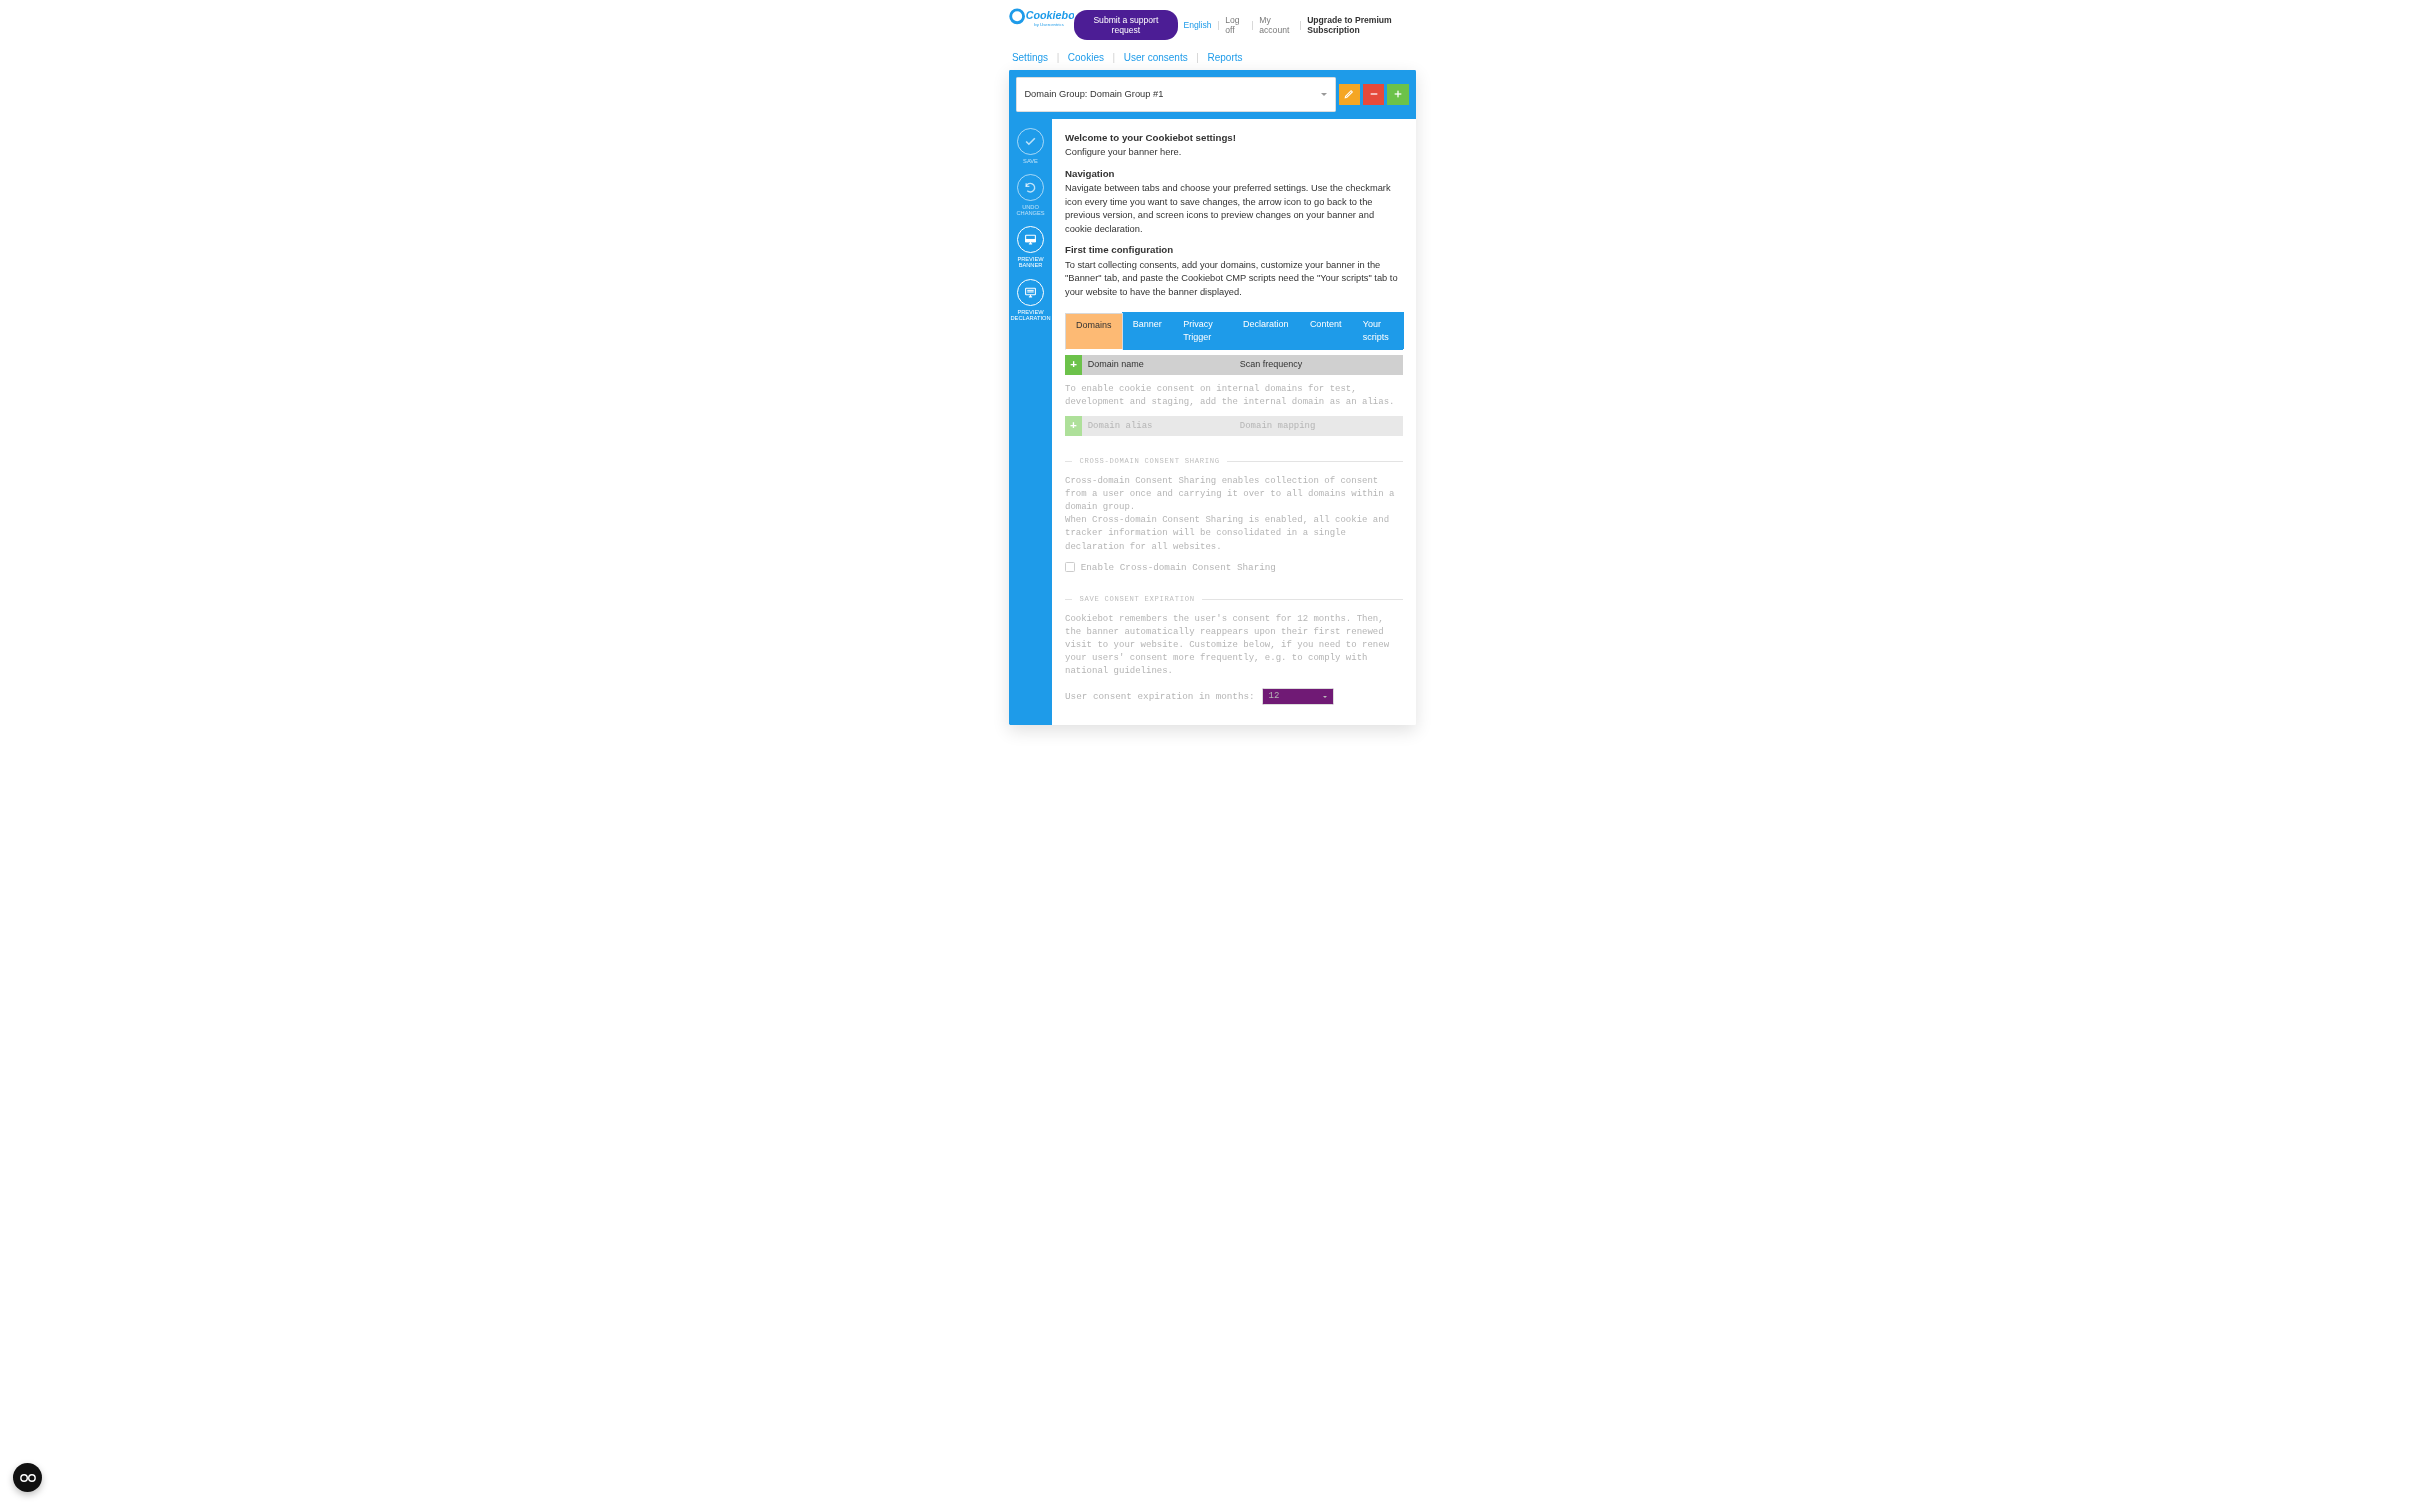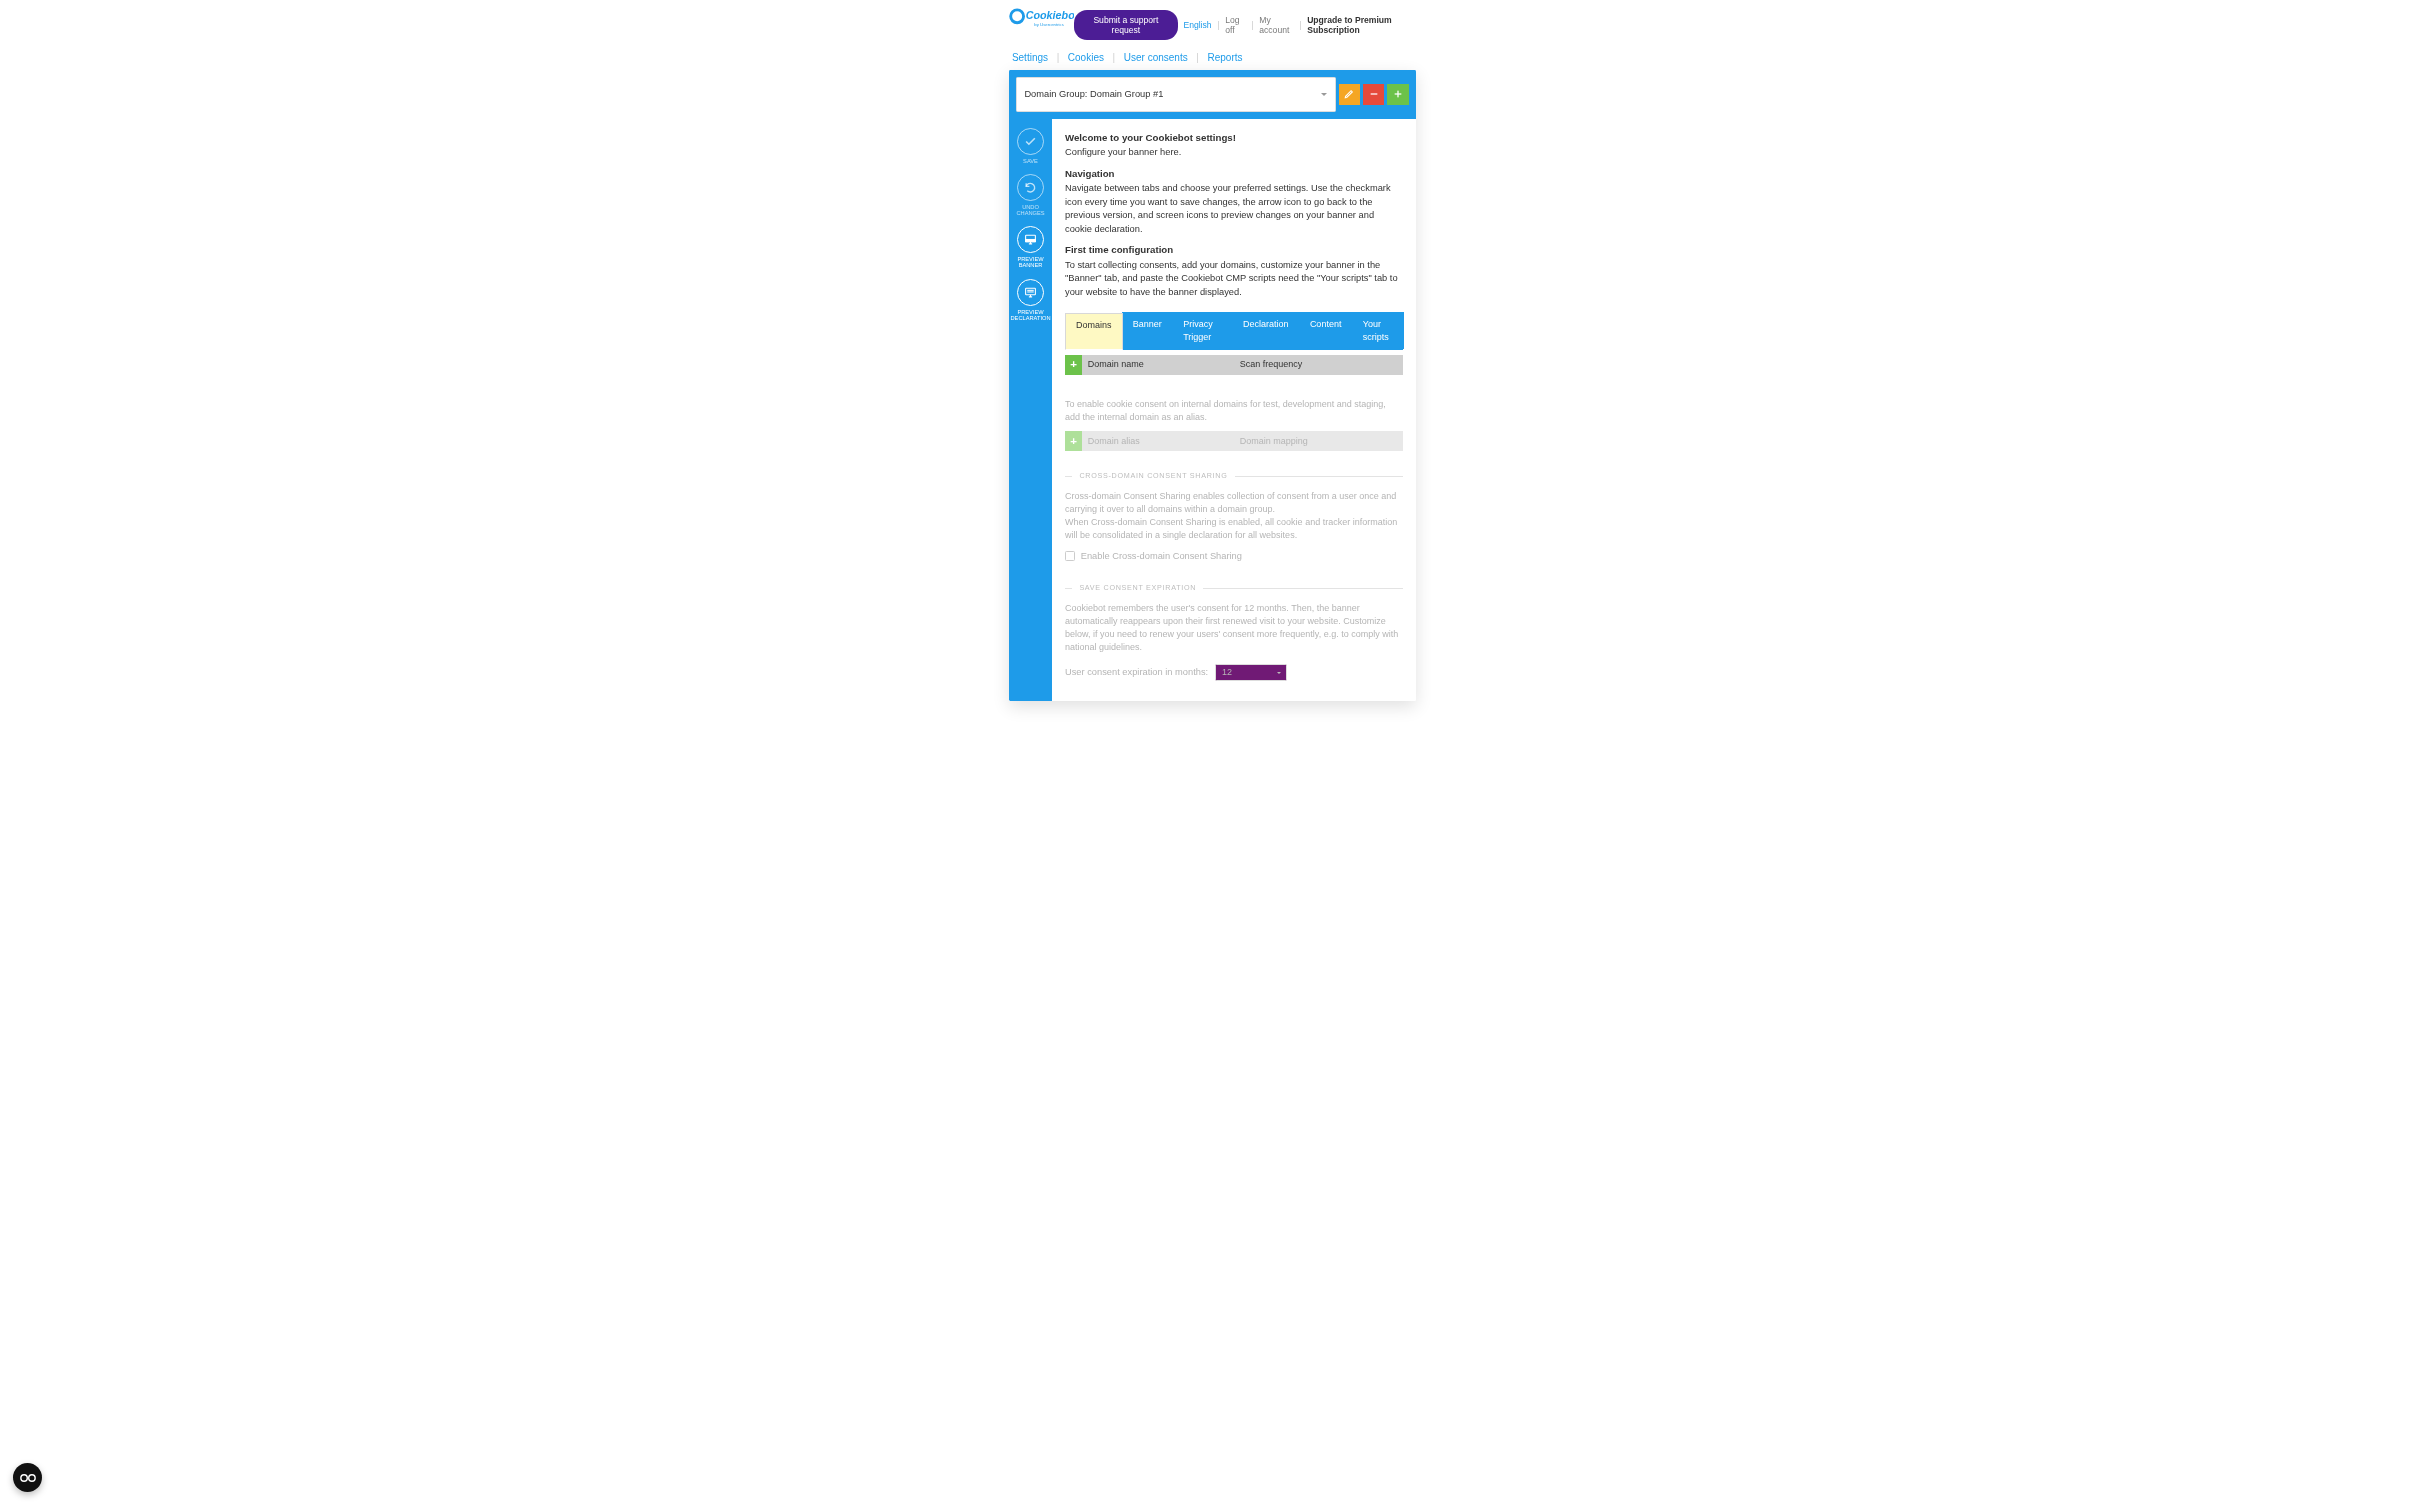--- a/index.html
+++ b/index.html
@@ -147,21 +147,21 @@
     padding: 5px 10px;
     font-size: 9px;
     cursor:pointer;
     color:#fff;
     background:#1e9be9;
     border: 0.7px solid #1e9be9;
     border-bottom:none;
     margin-right:-0.7px;
   }
   .inner-tab.active {
-    background:#fef9c3;
+    background:#fdba74;
     color:#333;
     border:0.7px solid #d8d8d8;
     border-bottom:0.7px solid #fff;
     position:relative;
     top:0.7px;
   }
   .sub-intro { margin-top: 13px; font-size: 9.3px; }
   .sub-intro p { margin-bottom: 7.2px; }
   
   .tbl {
@@ -180,22 +180,23 @@
   .tbl th.addcell {
     width: 17px; padding: 0;
     background:#6cc24a;
     text-align:center;
   }
   .tbl th.addcell span {
     color:#fff; font-weight:bold; font-size:11.5px;
     display:inline-block;
   }
   .muted-block {
-    margin-top: 23px;
+    margin-top: 8px;
     color: #b5b5b5;
+    font-family: Liberation Mono, monospace;
   }
   .muted-block p { color:#b5b5b5; font-size:9px; }
   .muted-block .tbl th { background:#e8e8e8; color:#b5b5b5; }
   .muted-block .tbl th.addcell { background:#aee09a; }
   .muted-block .tbl th.addcell span { color:#fff; }
   .section-label {
     margin: 20px 0 8.6px 0;
     display:flex; align-items:center; gap:7.2px;
     color:#bdbdbd; font-size: 7.2px; letter-spacing: 0.7px;
   }

